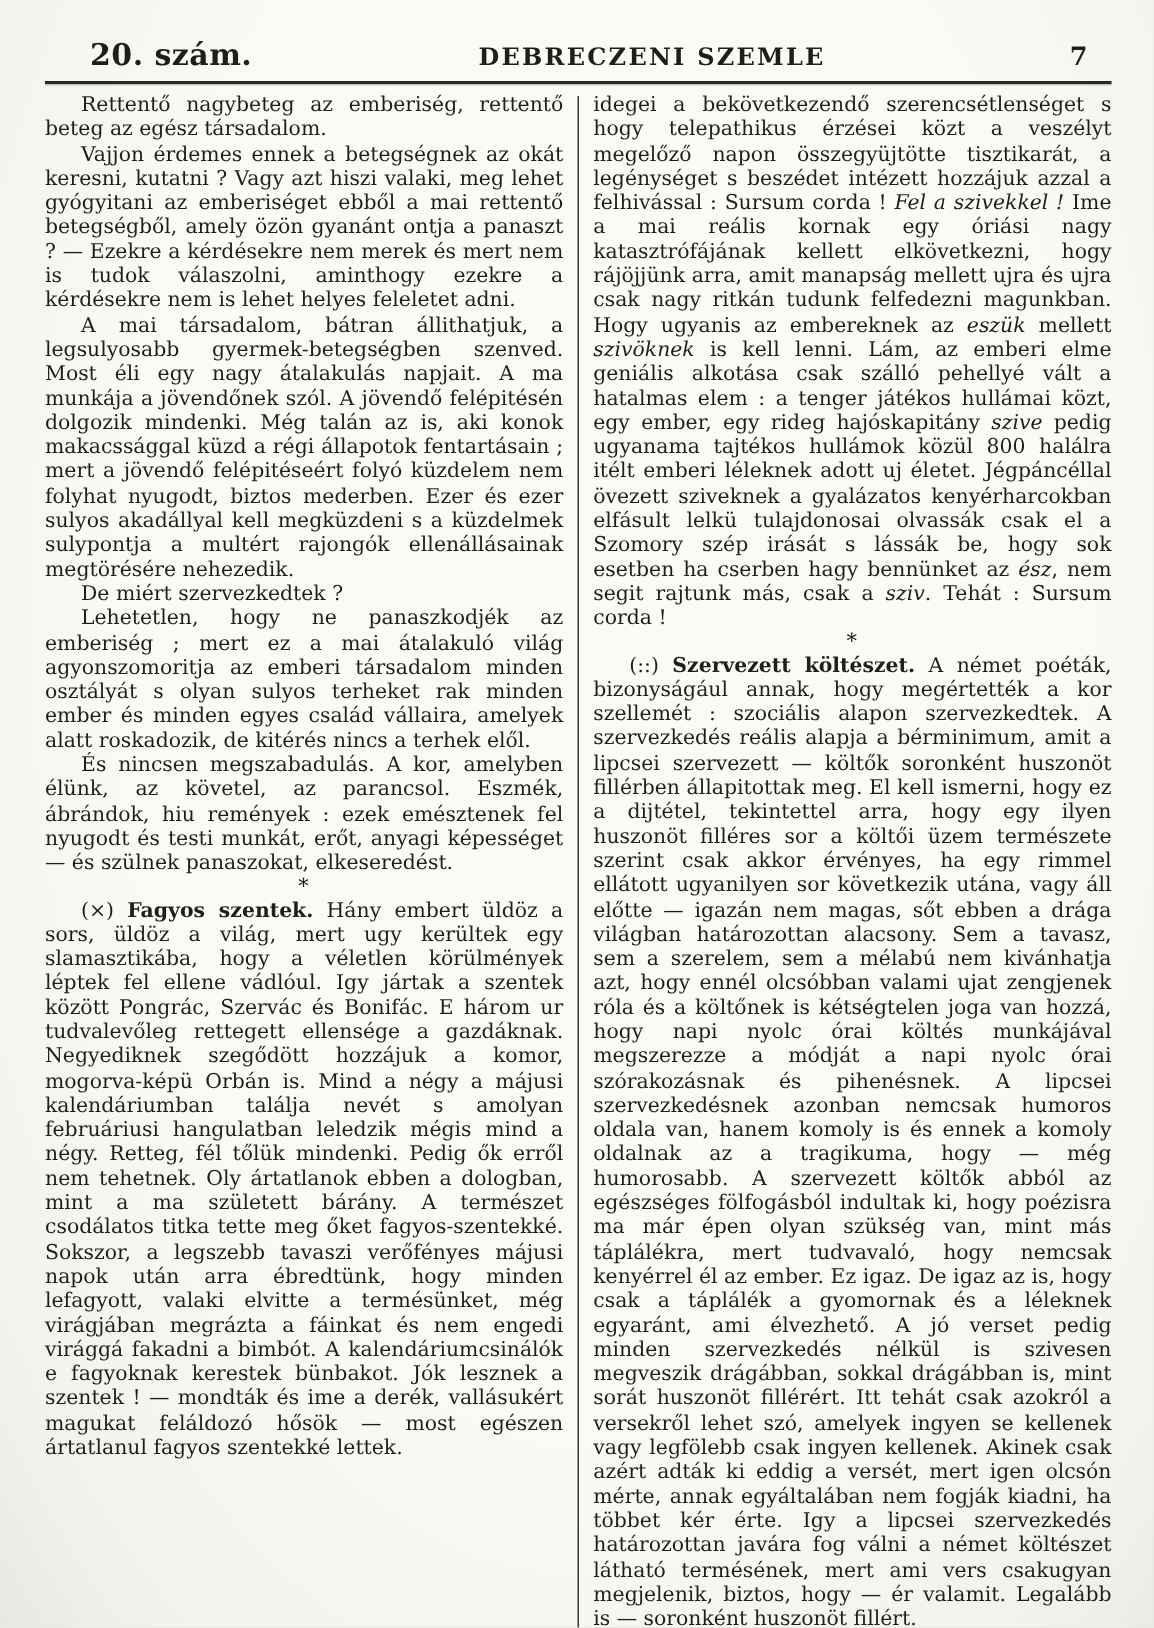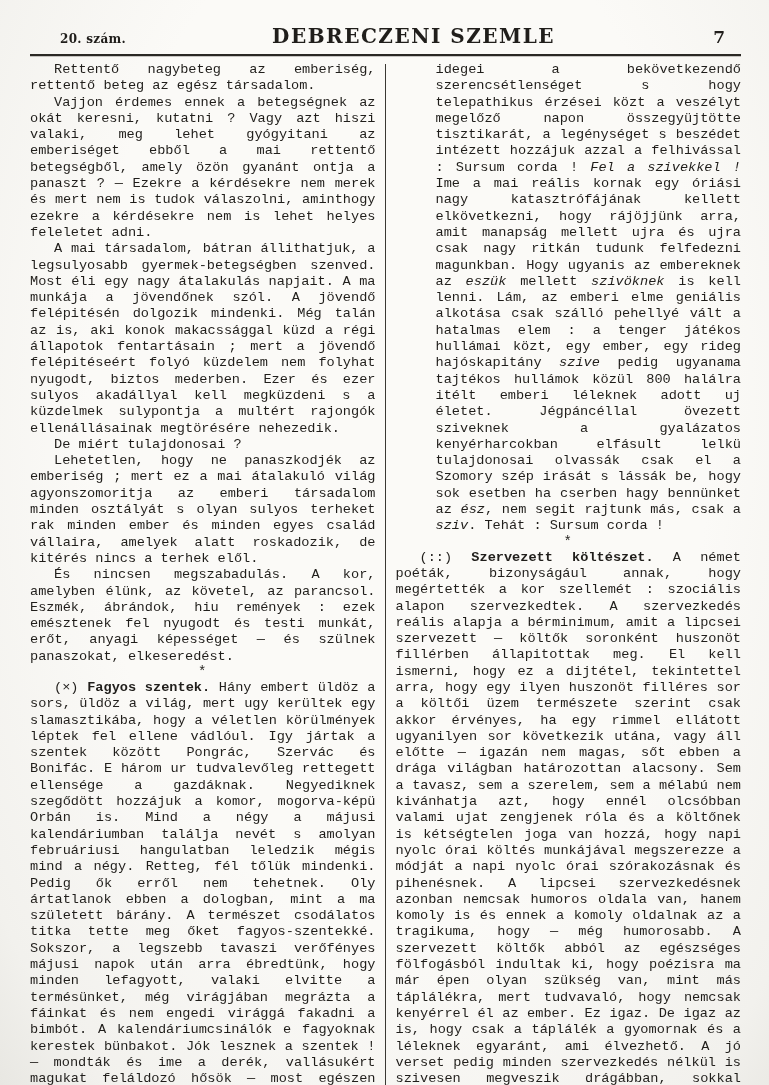--- a/index.html
+++ b/index.html
@@ -11,50 +11,50 @@
   .page{
     position:relative;width:769px;height:1085px;box-sizing:border-box;
     padding:24px 28px 0 30px;
     background:radial-gradient(ellipse at 52% 38%, #fbfaf7 55%, #f2f1ed 88%, #e8e7e2 100%);
     color:#201e1b;
   }
   .header{
     display:flex;align-items:baseline;justify-content:space-between;
     padding:0 4px 4px 30px;
   }
-  .issue{font-size:12px;font-weight:bold;letter-spacing:.3px;}
-  .title{font-size:20px;font-weight:bold;letter-spacing:1.5px;transform:translateX(-6px);}
+  .issue{font-size:20px;font-weight:bold;letter-spacing:.3px;}
+  .title{font-size:16px;font-weight:bold;letter-spacing:1.5px;transform:translateX(-6px);}
   .pageno{font-size:17px;font-weight:bold;padding-right:12px;}
   .rule{height:2px;background:#2a2824;margin:2px 0 6px 0;box-shadow:0 1px 0 rgba(42,40,36,.25);}
   .cols{display:flex;align-items:stretch;}
   .col{width:347px;text-align:justify;font-size:13.6px;line-height:16.3px;}
-  .col p{margin:0;font-family:Liberation Mono, monospace;}
+  .col p{margin:0;}
   .para{text-indent:24px;}
-  .para.noindent{text-indent:0;margin-left:40px;}
+  .para.noindent{text-indent:0;}
   .divider{width:1px;background:#3a3833;margin:2px 10px 0 9px;min-height:985px;}
   .sep{text-align:center;text-indent:0;font-size:14px;line-height:15px;margin:4px 0 3px 0;letter-spacing:1px;}
   .b{font-weight:bold;}
   .i{font-style:italic;}
 </style>
 </head>
 <body>
 
 <div class="page">
   <div class="header">
     <span class="issue">20. szám.</span>
     <span class="title">DEBRECZENI SZEMLE</span>
     <span class="pageno">7</span>
   </div>
   <div class="rule"></div>
   <div class="cols">
     <div class="col" id="col-left">
         <p class="para"><span>Rettentő nagybeteg az emberiség, rettentő beteg az egész társadalom.</span></p>
         <p class="para"><span>Vajjon érdemes ennek a betegségnek az okát keresni, kutatni ? Vagy azt hiszi valaki, meg lehet gyógyitani az emberiséget ebből a mai rettentő betegségből, amely özön gyanánt ontja a panaszt ? — Ezekre a kérdésekre nem merek és mert nem is tudok válaszolni, aminthogy ezekre a kérdésekre nem is lehet helyes feleletet adni.</span></p>
         <p class="para"><span>A mai társadalom, bátran állithatjuk, a legsulyosabb gyermek-betegségben szenved. Most éli egy nagy átalakulás napjait. A ma munkája a jövendőnek szól. A jövendő felépitésén dolgozik mindenki. Még talán az is, aki konok makacssággal küzd a régi állapotok fentartásain ; mert a jövendő felépitéseért folyó küzdelem nem folyhat nyugodt, biztos mederben. Ezer és ezer sulyos akadállyal kell megküzdeni s a küzdelmek sulypontja a multért rajongók ellenállásainak megtörésére nehezedik.</span></p>
-        <p class="para"><span>De miért tulajdonosai ?</span></p>
+        <p class="para"><span>De miért szervezkedtek ?</span></p>
         <p class="para"><span>Lehetetlen, hogy ne panaszkodjék az emberiség ; mert ez a mai átalakuló világ agyonszomoritja az emberi társadalom minden osztályát s olyan sulyos terheket rak minden ember és minden egyes család vállaira, amelyek alatt roskadozik, de kitérés nincs a terhek elől.</span></p>
         <p class="para"><span>És nincsen megszabadulás. A kor, amelyben élünk, az követel, az parancsol. Eszmék, ábrándok, hiu remények : ezek emésztenek fel nyugodt és testi munkát, erőt, anyagi képességet — és szülnek panaszokat, elkeseredést.</span></p>
         <p class="sep">*</p>
         <p class="para"><span>(×) </span><span class="b">Fagyos szentek.</span><span> Hány embert üldöz a sors, üldöz a világ, mert ugy kerültek egy slamasztikába, hogy a véletlen körülmények léptek fel ellene vádlóul. Igy jártak a szentek között Pongrác, Szervác és Bonifác. E három ur tudvalevőleg rettegett ellensége a gazdáknak. Negyediknek szegődött hozzájuk a komor, mogorva-képü Orbán is. Mind a négy a májusi kalendáriumban találja nevét s amolyan februáriusi hangulatban leledzik mégis mind a négy. Retteg, fél tőlük mindenki. Pedig ők erről nem tehetnek. Oly ártatlanok ebben a dologban, mint a ma született bárány. A természet csodálatos titka tette meg őket fagyos-szentekké. Sokszor, a legszebb tavaszi verőfényes májusi napok után arra ébredtünk, hogy minden lefagyott, valaki elvitte a termésünket, még virágjában megrázta a fáinkat és nem engedi virággá fakadni a bimbót. A kalendáriumcsinálók e fagyoknak kerestek bünbakot. Jók lesznek a szentek ! — mondták és ime a derék, vallásukért magukat feláldozó hősök — most egészen ártatlanul fagyos szentekké lettek.</span></p>
       </div>
     <div class="divider"></div>
     <div class="col" id="col-right">
         <p class="para noindent"><span>idegei a bekövetkezendő szerencsétlenséget s hogy telepathikus érzései közt a veszélyt megelőző napon összegyüjtötte tisztikarát, a legénységet s beszédet intézett hozzájuk azzal a felhivással : Sursum corda ! </span><span class="i">Fel a szivekkel !</span><span> Ime a mai reális kornak egy óriási nagy katasztrófájának kellett elkövetkezni, hogy rájöjjünk arra, amit manapság mellett ujra és ujra csak nagy ritkán tudunk felfedezni magunkban. Hogy ugyanis az embereknek az </span><span class="i">eszük</span><span> mellett </span><span class="i">szivöknek</span><span> is kell lenni. Lám, az emberi elme geniális alkotása csak szálló pehellyé vált a hatalmas elem : a tenger játékos hullámai közt, egy ember, egy rideg hajóskapitány </span><span class="i">szive</span><span> pedig ugyanama tajtékos hullámok közül 800 halálra itélt emberi léleknek adott uj életet. Jégpáncéllal övezett sziveknek a gyalázatos kenyérharcokban elfásult lelkü tulajdonosai olvassák csak el a Szomory szép irását s lássák be, hogy sok esetben ha cserben hagy bennünket az </span><span class="i">ész</span><span>, nem segit rajtunk más, csak a </span><span class="i">sziv</span><span>. Tehát : Sursum corda !</span></p>
         <p class="sep">*</p>
         <p class="para"><span>(::) </span><span class="b">Szervezett költészet.</span><span> A német poéták, bizonyságául annak, hogy megértették a kor szellemét : szociális alapon szervezkedtek. A szervezkedés reális alapja a bérminimum, amit a lipcsei szervezett — költők soronként huszonöt fillérben állapitottak meg. El kell ismerni, hogy ez a dijtétel, tekintettel arra, hogy egy ilyen huszonöt filléres sor a költői üzem természete szerint csak akkor érvényes, ha egy rimmel ellátott ugyanilyen sor következik utána, vagy áll előtte — igazán nem magas, sőt ebben a drága világban határozottan alacsony. Sem a tavasz, sem a szerelem, sem a mélabú nem kivánhatja azt, hogy ennél olcsóbban valami ujat zengjenek róla és a költőnek is kétségtelen joga van hozzá, hogy napi nyolc órai költés munkájával megszerezze a módját a napi nyolc órai szórakozásnak és pihenésnek. A lipcsei szervezkedésnek azonban nemcsak humoros oldala van, hanem komoly is és ennek a komoly oldalnak az a tragikuma, hogy — még humorosabb. A szervezett költők abból az egészséges fölfogásból indultak ki, hogy poézisra ma már épen olyan szükség van, mint más táplálékra, mert tudvavaló, hogy nemcsak kenyérrel él az ember. Ez igaz. De igaz az is, hogy csak a táplálék a gyomornak és a léleknek egyaránt, ami élvezhető. A jó verset pedig minden szervezkedés nélkül is szivesen megveszik drágábban, sokkal drágábban is, mint sorát huszonöt fillérért. Itt tehát csak azokról a versekről lehet szó, amelyek ingyen se kellenek vagy legfölebb csak ingyen kellenek. Akinek csak azért adták ki eddig a versét, mert igen olcsón mérte, annak egyáltalában nem fogják kiadni, ha többet kér érte. Igy a lipcsei szervezkedés határozottan javára fog válni a német költészet látható termésének, mert ami vers csakugyan megjelenik, biztos, hogy — ér valamit. Legalább is — soronként huszonöt fillért.</span></p>

